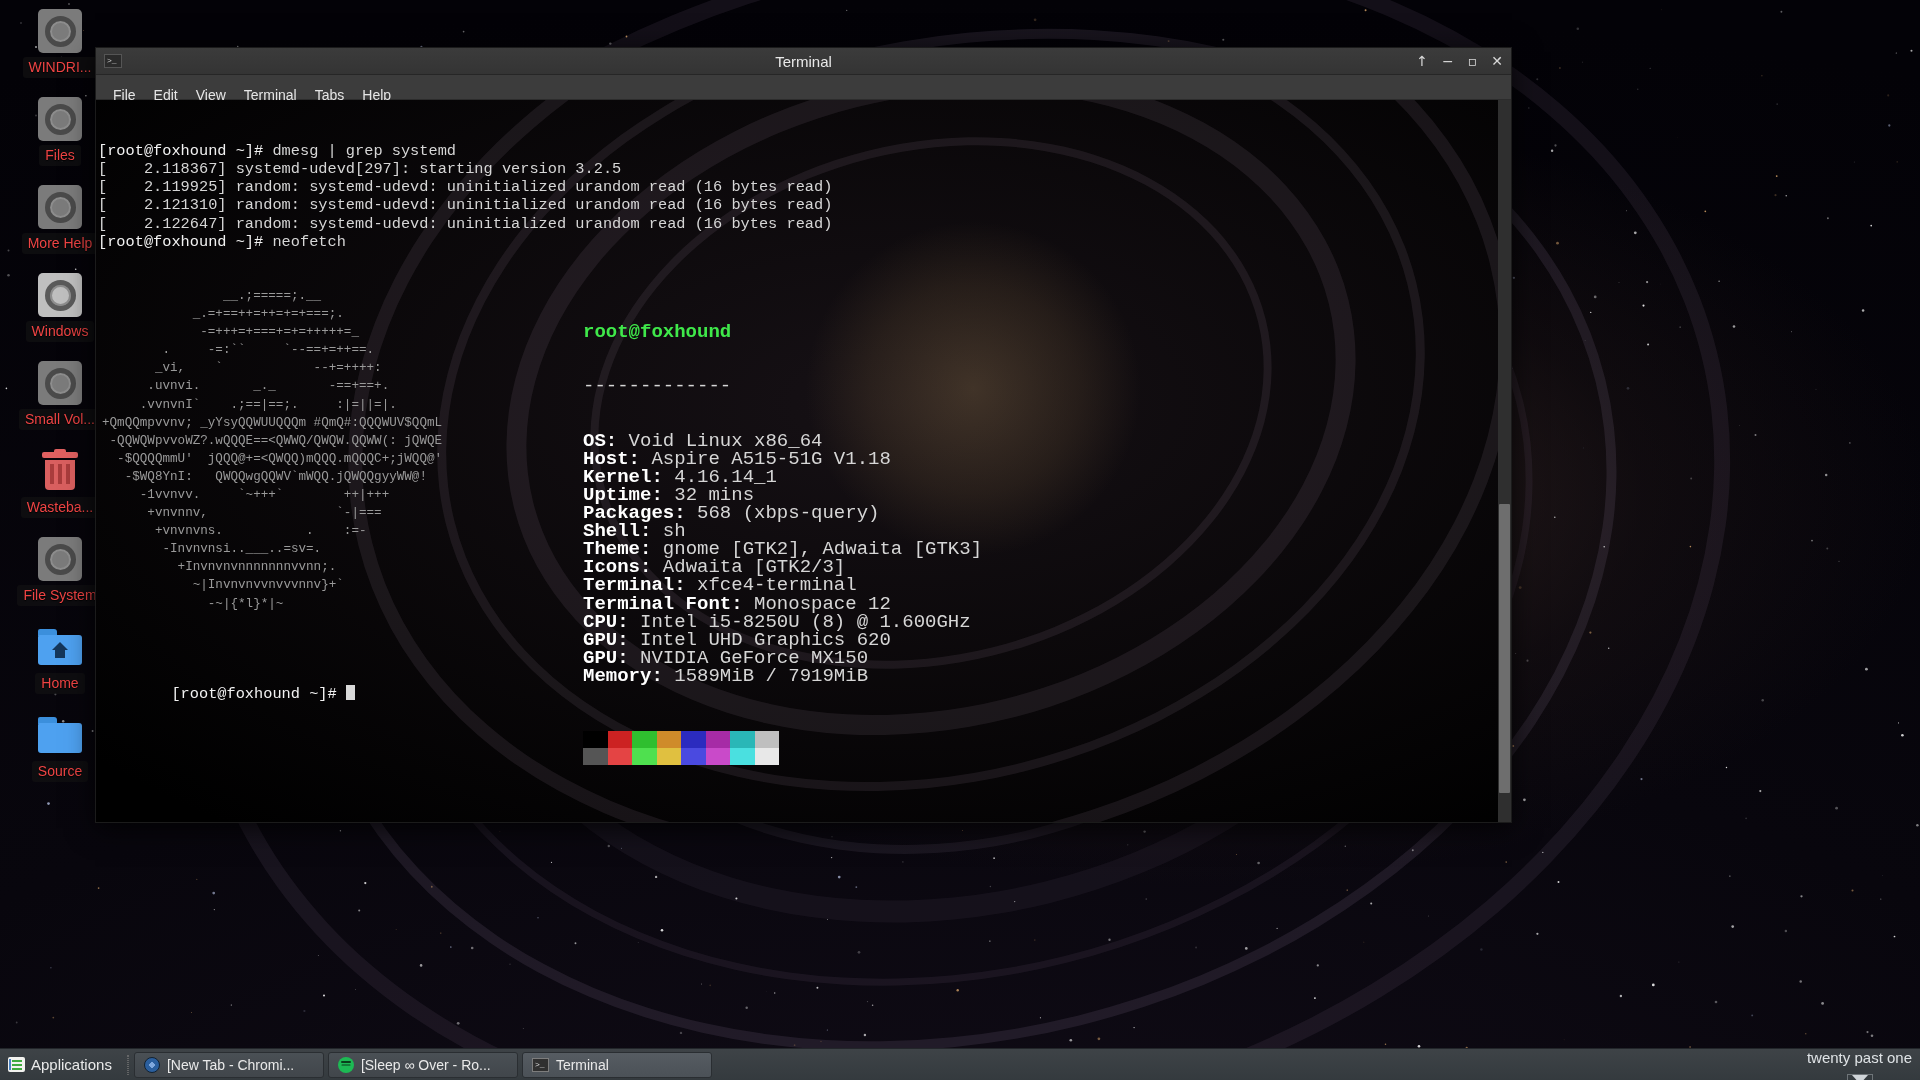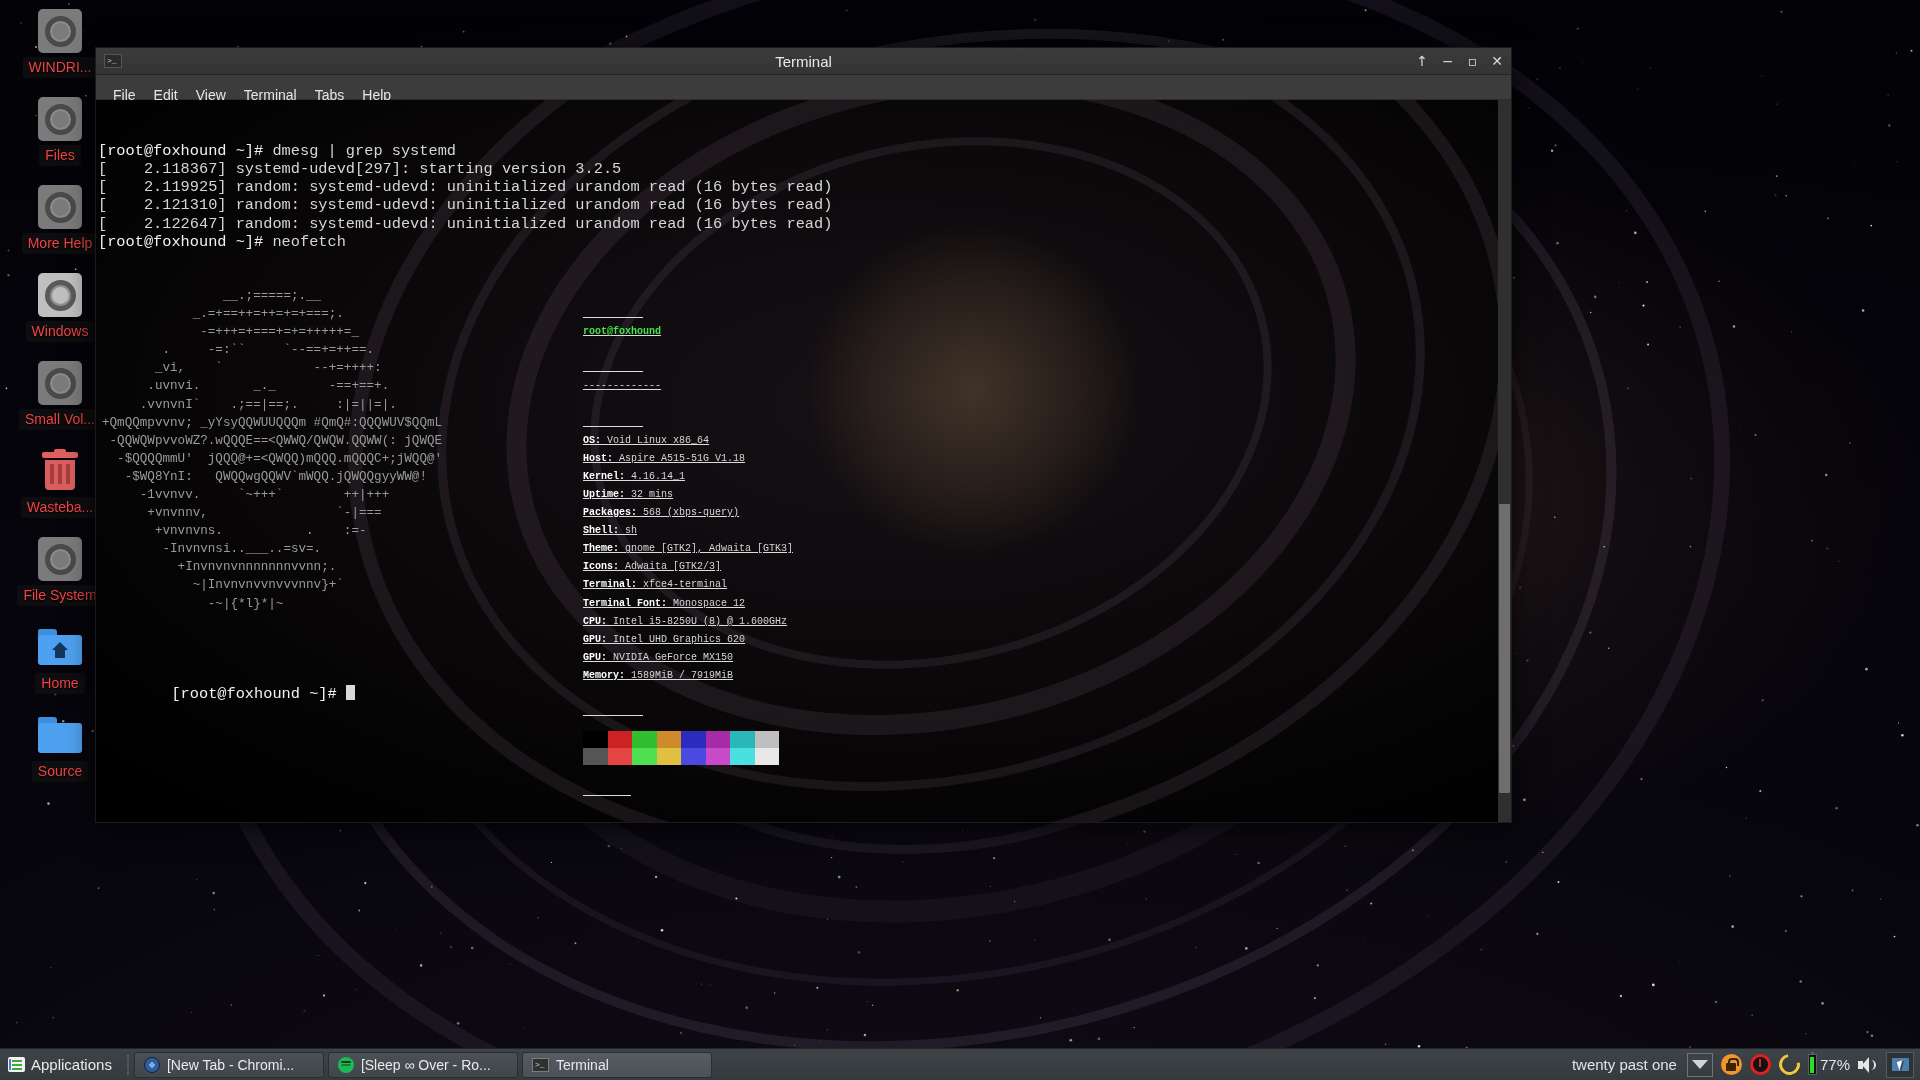--- a/index.html
+++ b/index.html
@@ -247,21 +247,21 @@
   #neofetch-area {
     position: relative;
     display: flex;
     padding-left: 4px;
   }
   #neofetch-info {
     position: absolute;
     left: 485px; top: 0;
     white-space: pre;
     font-family: "Liberation Mono", "DejaVu Sans Mono", monospace;
-    font-size: 10px; line-height: 18.1px; text-decoration: underline;
+    font-size: 19px; line-height: 18.1px;
   }
   #palette {
     display: flex; margin-top: 10px;
   }
   #palette .swatch { width: 24.5px; height: 17px; }
   #palette .row { display: flex; }
   .cursor-block {
     display: inline-block;
     width: 9px; height: 15px;
     background: #d9d9d9;
@@ -334,21 +334,21 @@
   }
   .ic-terminal {
     width: 17px; height: 14px; background: #303030; border: 1px solid #7d7d7d;
     flex: 0 0 auto; color: #ddd; font-size: 8px;
     font-family: "Liberation Mono", monospace;
     line-height: 12px; padding-left: 2px;
   }
   #tray {
     margin-left: auto;
     display: flex; align-items: center; gap: 8px;
-    padding-right: 6px; height: 32px;
+    padding-right: 6px; height: 32px; flex-direction: column;
   }
   #clock { color: #dfe3e6; font-size: 15px; padding-right: 2px; }
   .tray-ico { cursor: pointer; display:flex; align-items:center; justify-content:center; }
   #wifi-icon {
     width: 26px; height: 24px;
     border: 1px solid #6e7478;
     display:flex; align-items:center; justify-content:center;
   }
   #wifi-icon .fan {
     width: 0; height: 0;

